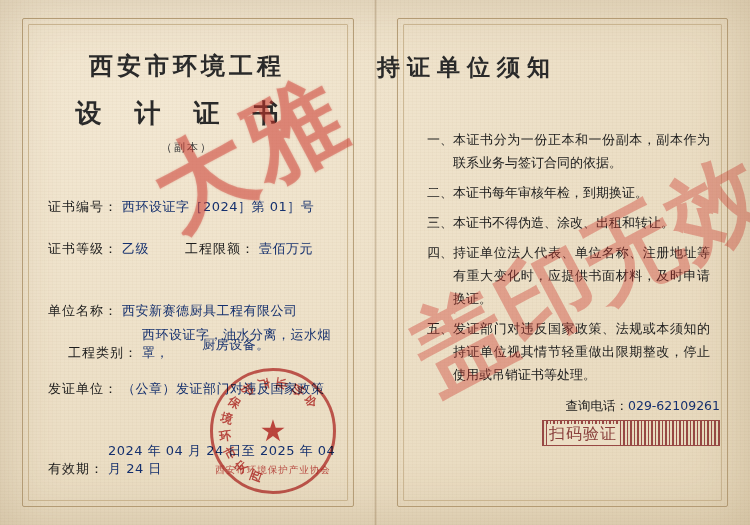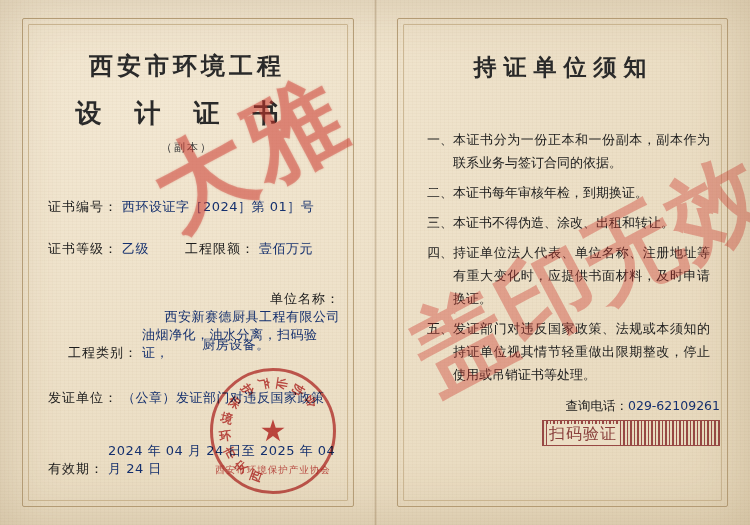--- a/index.html
+++ b/index.html
@@ -74,29 +74,29 @@
   }
   .lbl{white-space:nowrap;letter-spacing:1px;}
   .val{
     margin-left:4px;color:#1a2d6b;letter-spacing:.5px;
     font-family:"DejaVu Sans", sans-serif;
   }
   .val.hand{color:#15306e;}
 
   .r1{top:198px;}
   .r2{top:240px;text-align:center;}
-  .r3{top:290px;flex-direction:column;}
+  .r3{top:302px;}
   .r4{top:326px;margin-left:20px;}
   .r4b{top:336px;left:128px;justify-content:center;}
-  .r5{top:389px;}
+  .r5{top:380px;}
   .r6{top:442px;}
 
   
   .rtitle{
-    position:absolute;left:0;right:0;top:52px;text-align:center;
+    position:absolute;left:0;right:0;top:52px;
     font-family:Liberation Mono, monospace;font-weight:bold;
     font-size:23px;letter-spacing:7px;color:#2a2a2a;
   }
   .notes{
     position:absolute;left:50px;right:40px;top:128px;
     font-family:"DejaVu Sans", sans-serif;
     font-size:13px;line-height:23px;color:#1c1c1c;
   }
   .note{display:flex;margin-bottom:7px;}
   .note-num{flex:0 0 auto;white-space:nowrap;}
@@ -196,21 +196,21 @@
       <span class="val hand">壹佰万元</span>
     </div>
 
     <div class="row r3">
       <span class="lbl">单位名称：</span>
       <span class="val hand">西安新赛德厨具工程有限公司</span>
     </div>
 
     <div class="row r4">
       <span class="lbl">工程类别：</span>
-      <span class="val hand">油烟净化，油水分离，扫码验证，</span>
+      <span class="val hand">西环设证字，油水分离，运水烟罩，</span>
     </div>
     <div class="row r4b">
       <span class="val hand">厨房设备。</span>
     </div>
 
     <div class="row r5">
       <span class="lbl">发证单位：</span>
       <span class="val hand">（公章）发证部门对违反国家政策</span>
     </div>
 

